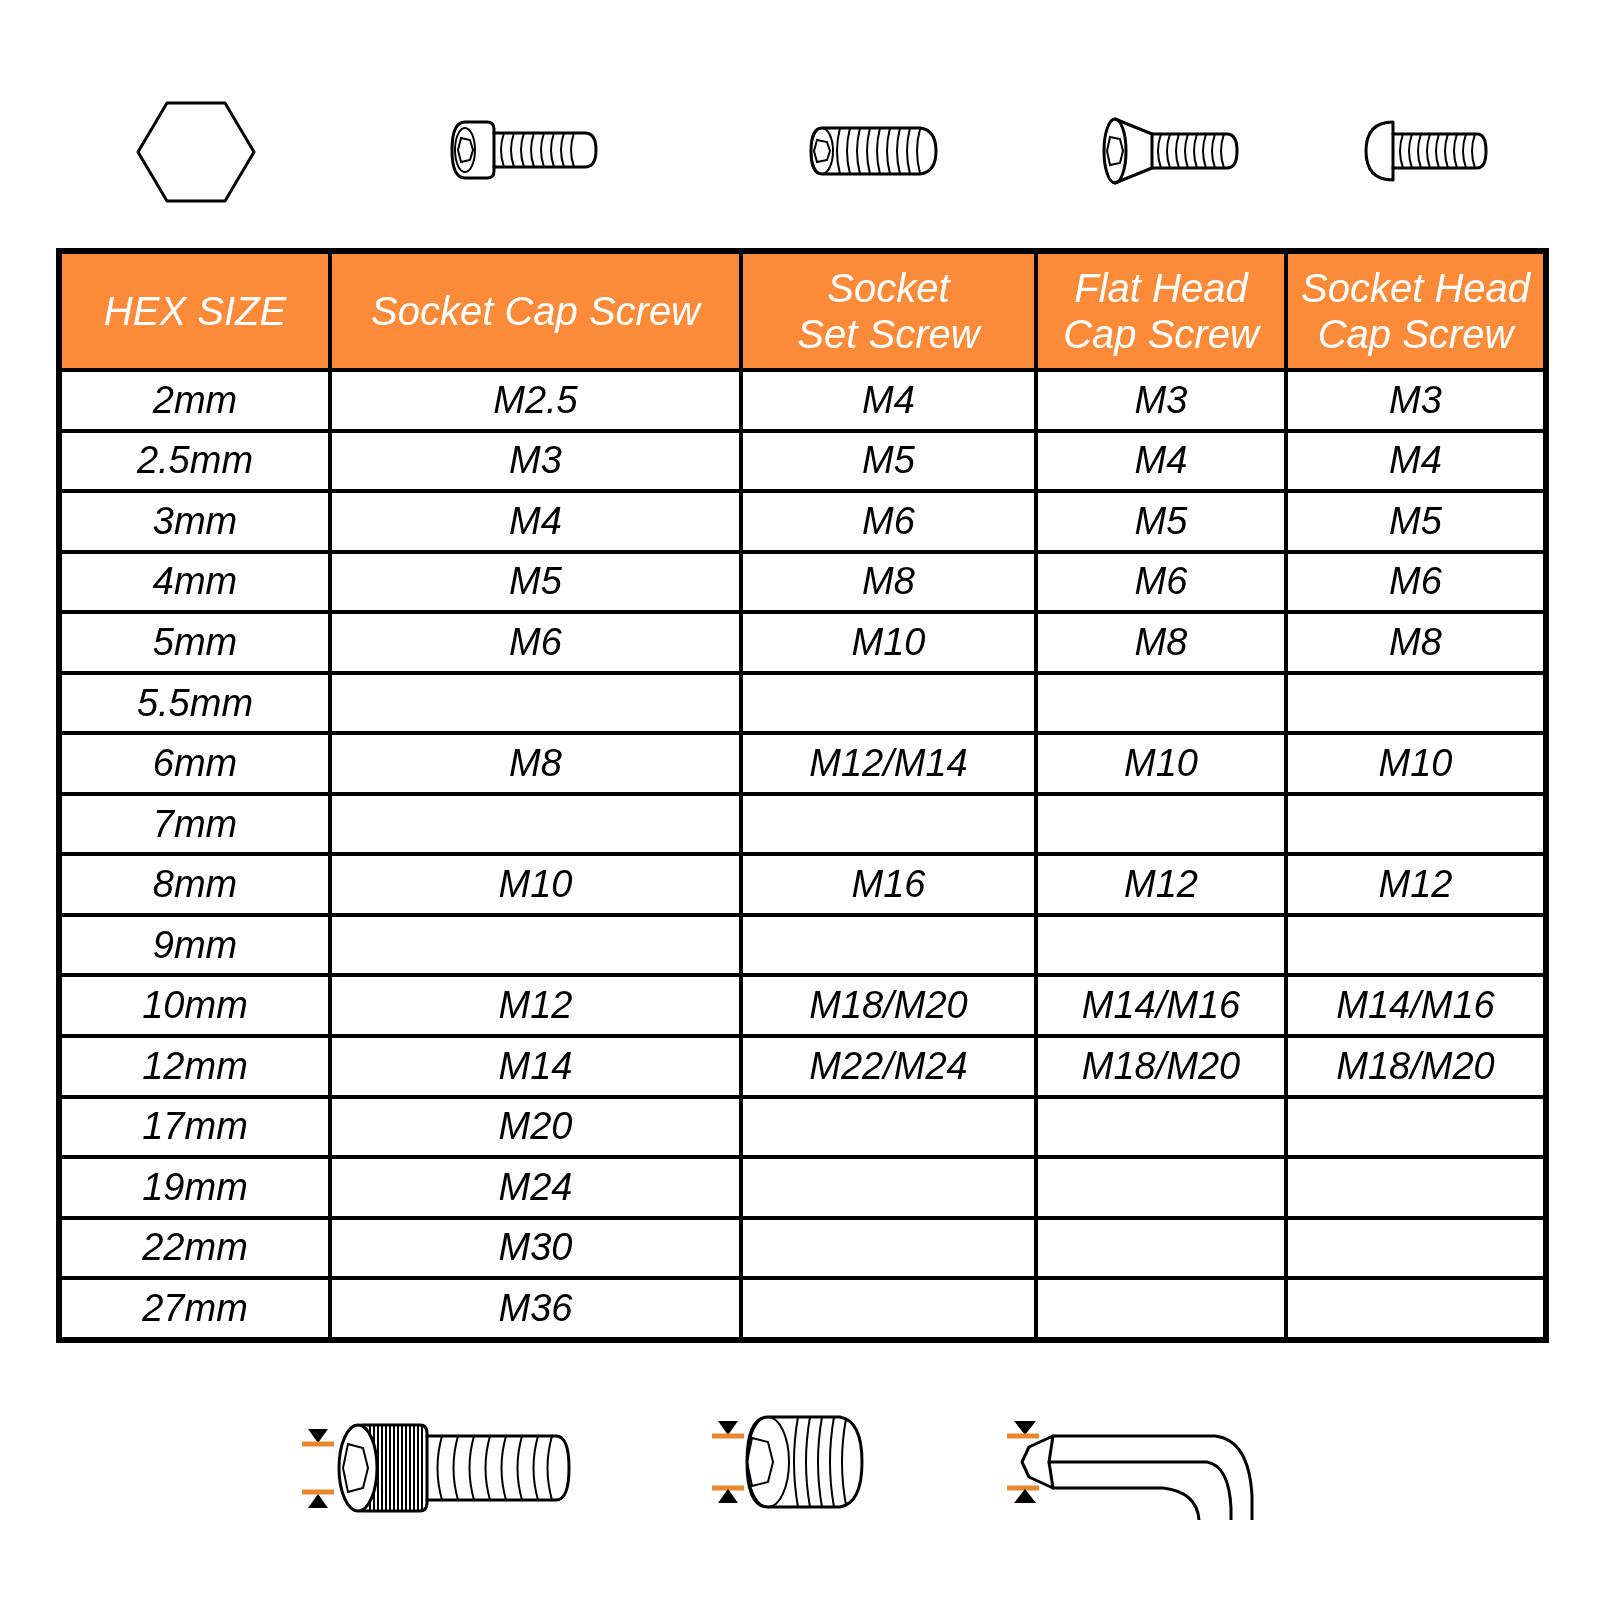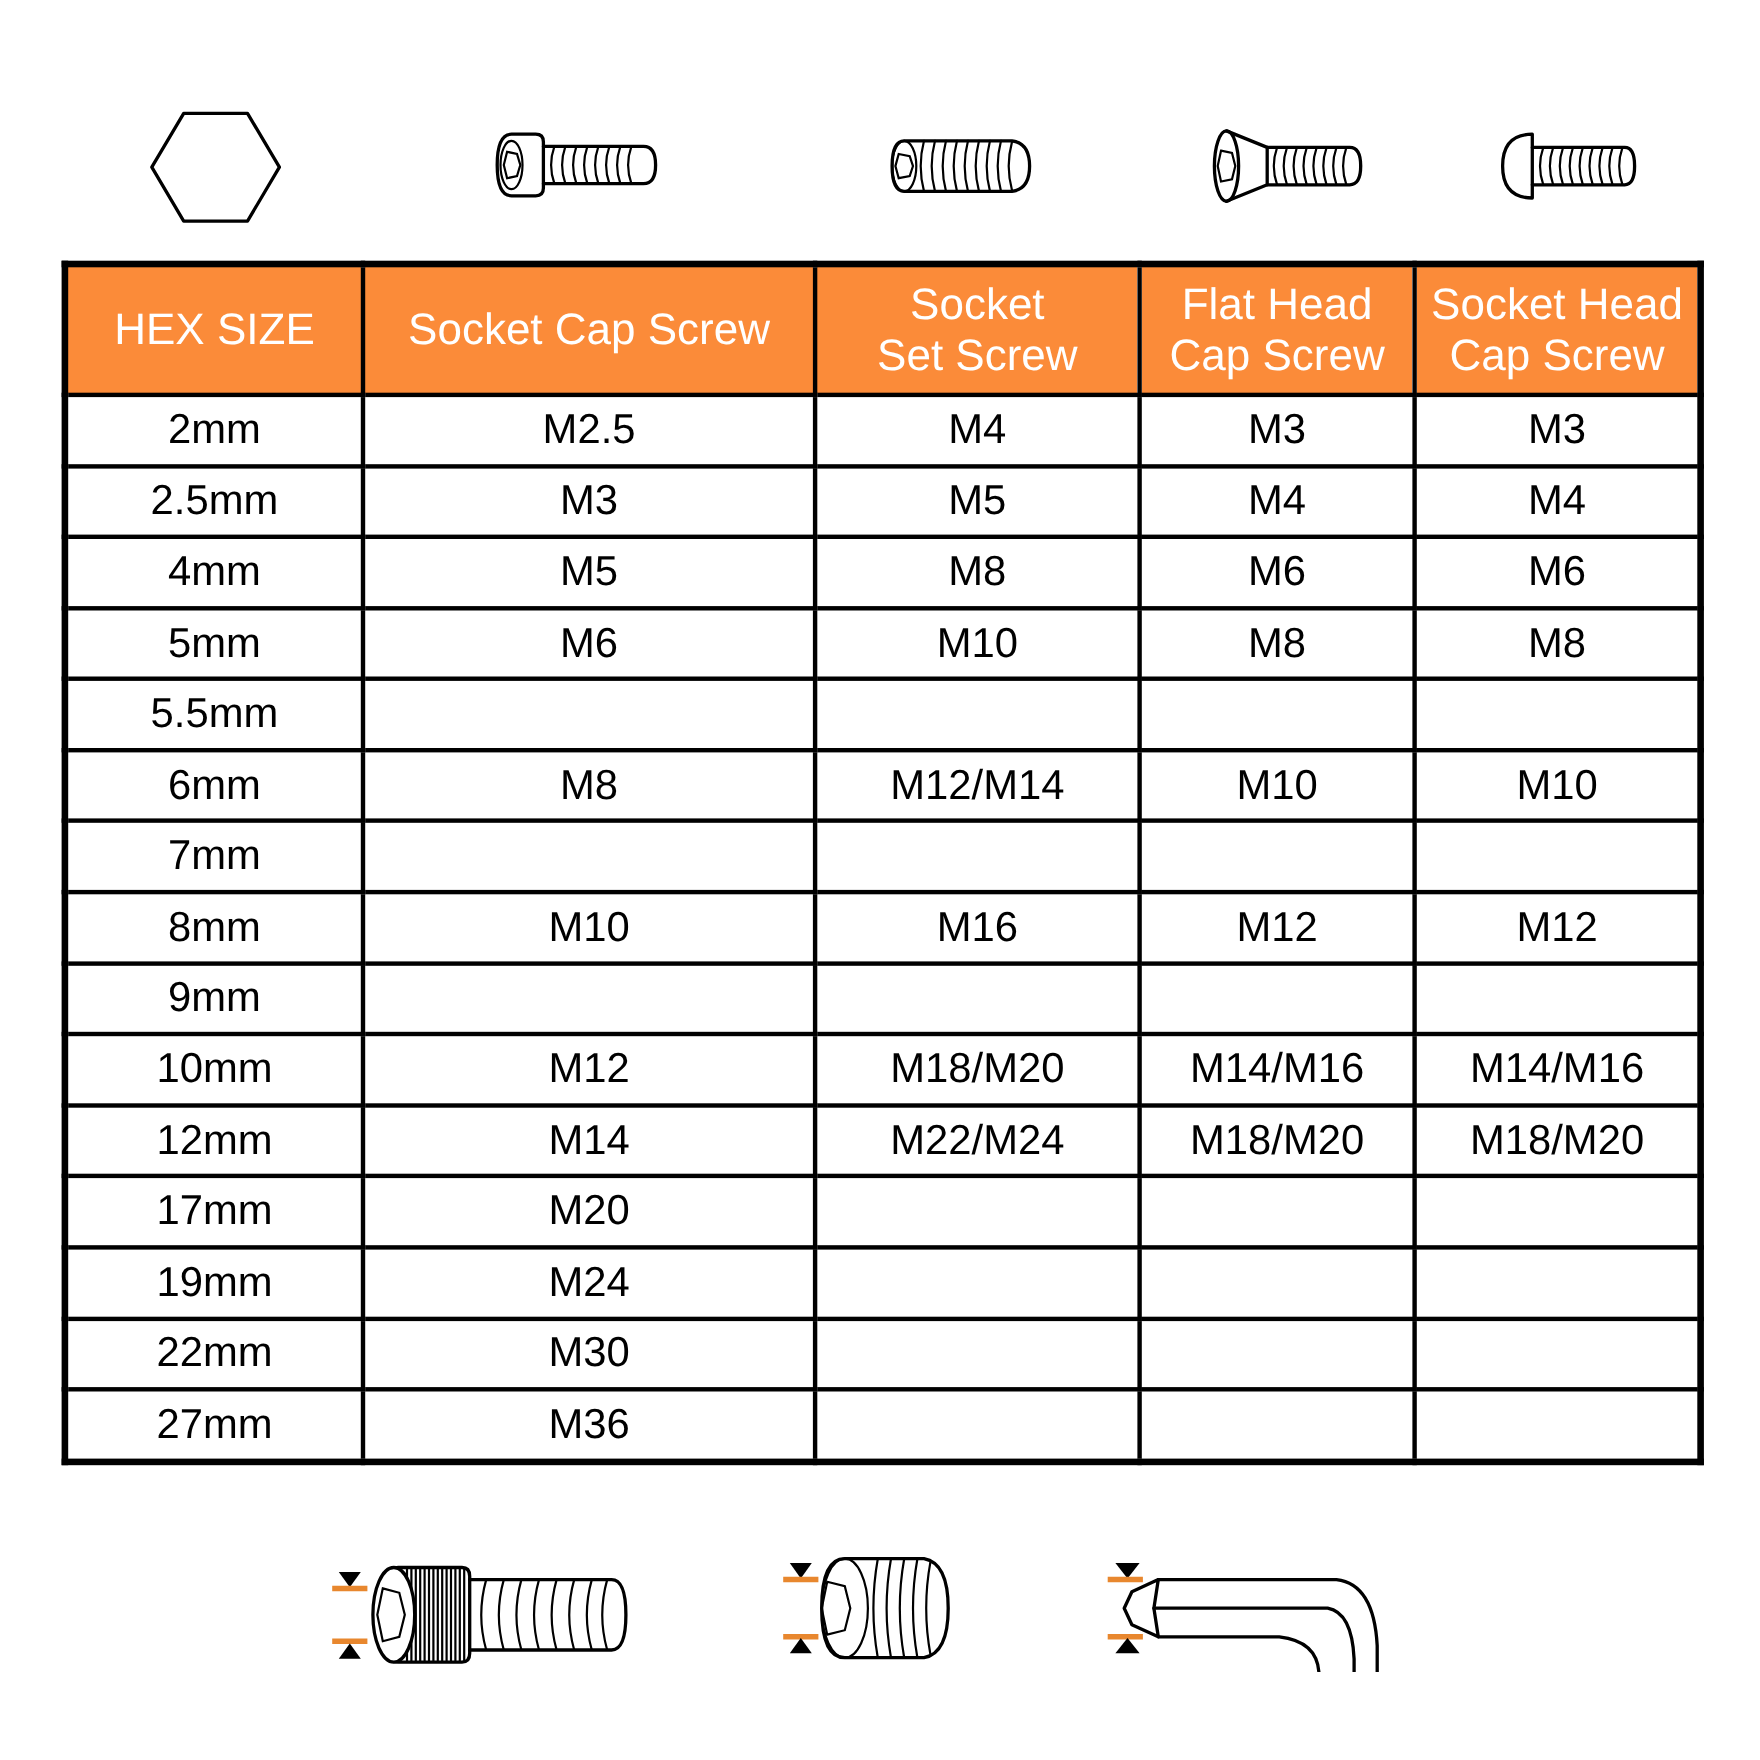--- a/index.html
+++ b/index.html
@@ -12,23 +12,24 @@
   html,body{margin:0;padding:0;background:#fff;}
   .page{
     position:relative;width:1600px;height:1600px;background:#fff;overflow:hidden;
     font-family:"Liberation Sans", sans-serif;
   }
   .icon{position:absolute;}
   .icon svg, .diagram svg{display:block;width:100%;height:100%;}
   .diagram{position:absolute;}
 
   table.sizes{
-    position:absolute;left:56px;top:237px;width:1487px;height:1095px;
+    position:absolute;left:56px;top:248px;width:1487px;height:1095px;
     border-collapse:collapse;table-layout:fixed;
     border:6px solid var(--grid);
+    font-style:italic;
   }
   table.sizes th, table.sizes td{
     border:4px solid var(--grid);
     text-align:center;vertical-align:middle;
     padding:0;overflow:hidden;
   }
   table.sizes thead th{
     background:var(--header-bg);
     color:var(--header-text);
     font-size:40px;font-weight:400;line-height:1.15;
@@ -150,20 +151,27 @@
           <td>M4</td>
           <td>M3</td>
           <td>M3</td>
         </tr>
         <tr>
           <td>2.5mm</td>
           <td>M3</td>
           <td>M5</td>
           <td>M4</td>
           <td>M4</td>
+        </tr>
+        <tr>
+          <td>3mm</td>
+          <td>M4</td>
+          <td>M6</td>
+          <td>M5</td>
+          <td>M5</td>
         </tr>
         <tr>
           <td>4mm</td>
           <td>M5</td>
           <td>M8</td>
           <td>M6</td>
           <td>M6</td>
         </tr>
         <tr>
           <td>5mm</td>

